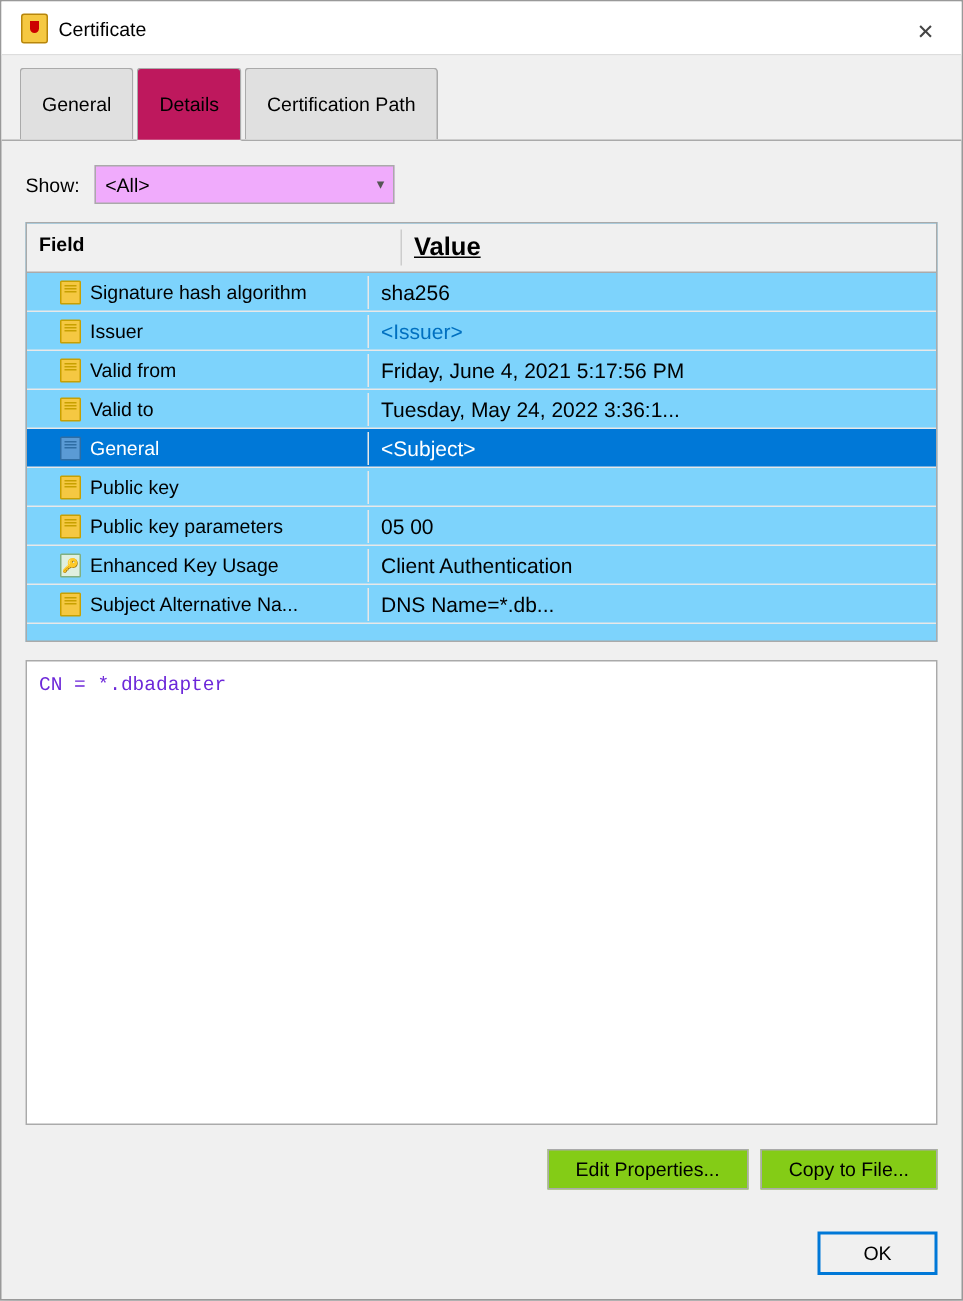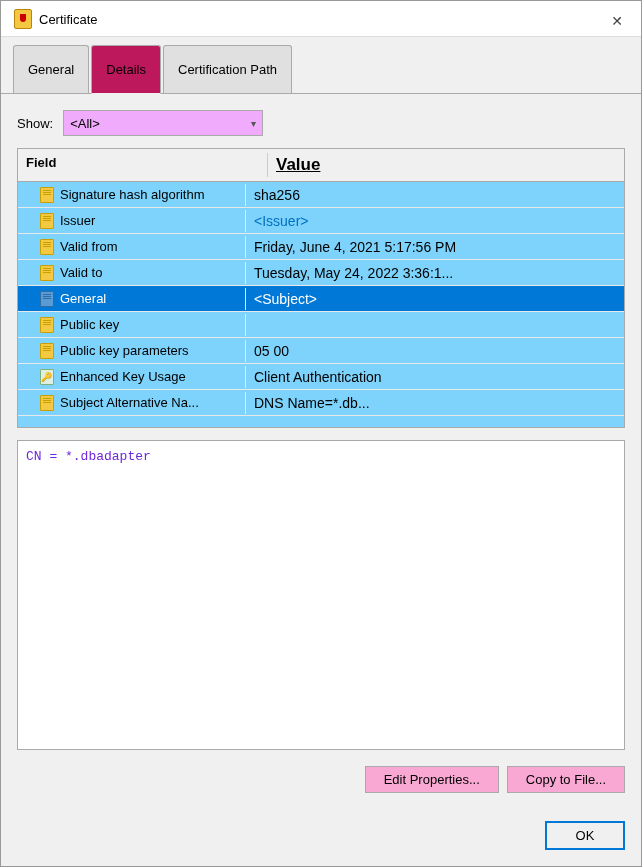--- a/index.html
+++ b/index.html
@@ -301,21 +301,21 @@
     .buttons-row {
       display: flex;
       justify-content: flex-end;
       gap: 8px;
       padding: 4px 0;
     }
 
     .btn {
       padding: 5px 18px;
       border: 1px solid #aaa;
-      background: #f9a8d4;
+      background: #84cc16;
       font-size: 13px;
       cursor: pointer;
       min-width: 110px;
     }
 
     .ok-row {
       display: flex;
       justify-content: flex-end;
       padding: 8px 16px 16px 16px;
     }

